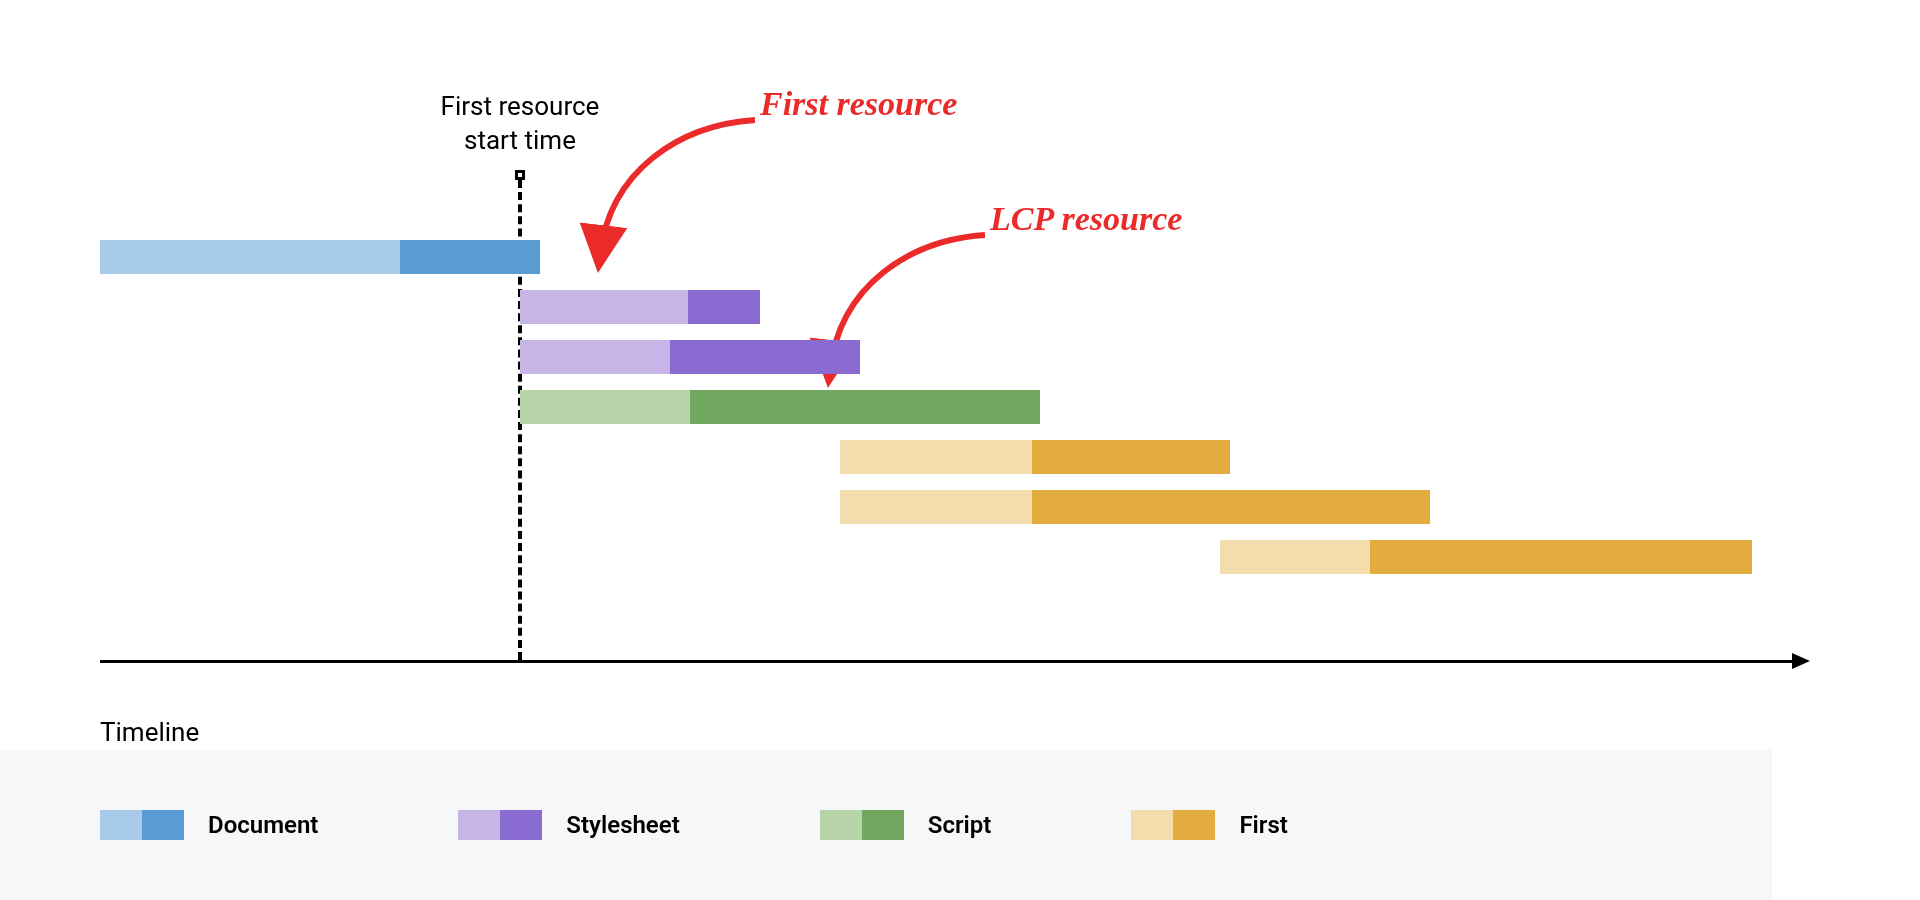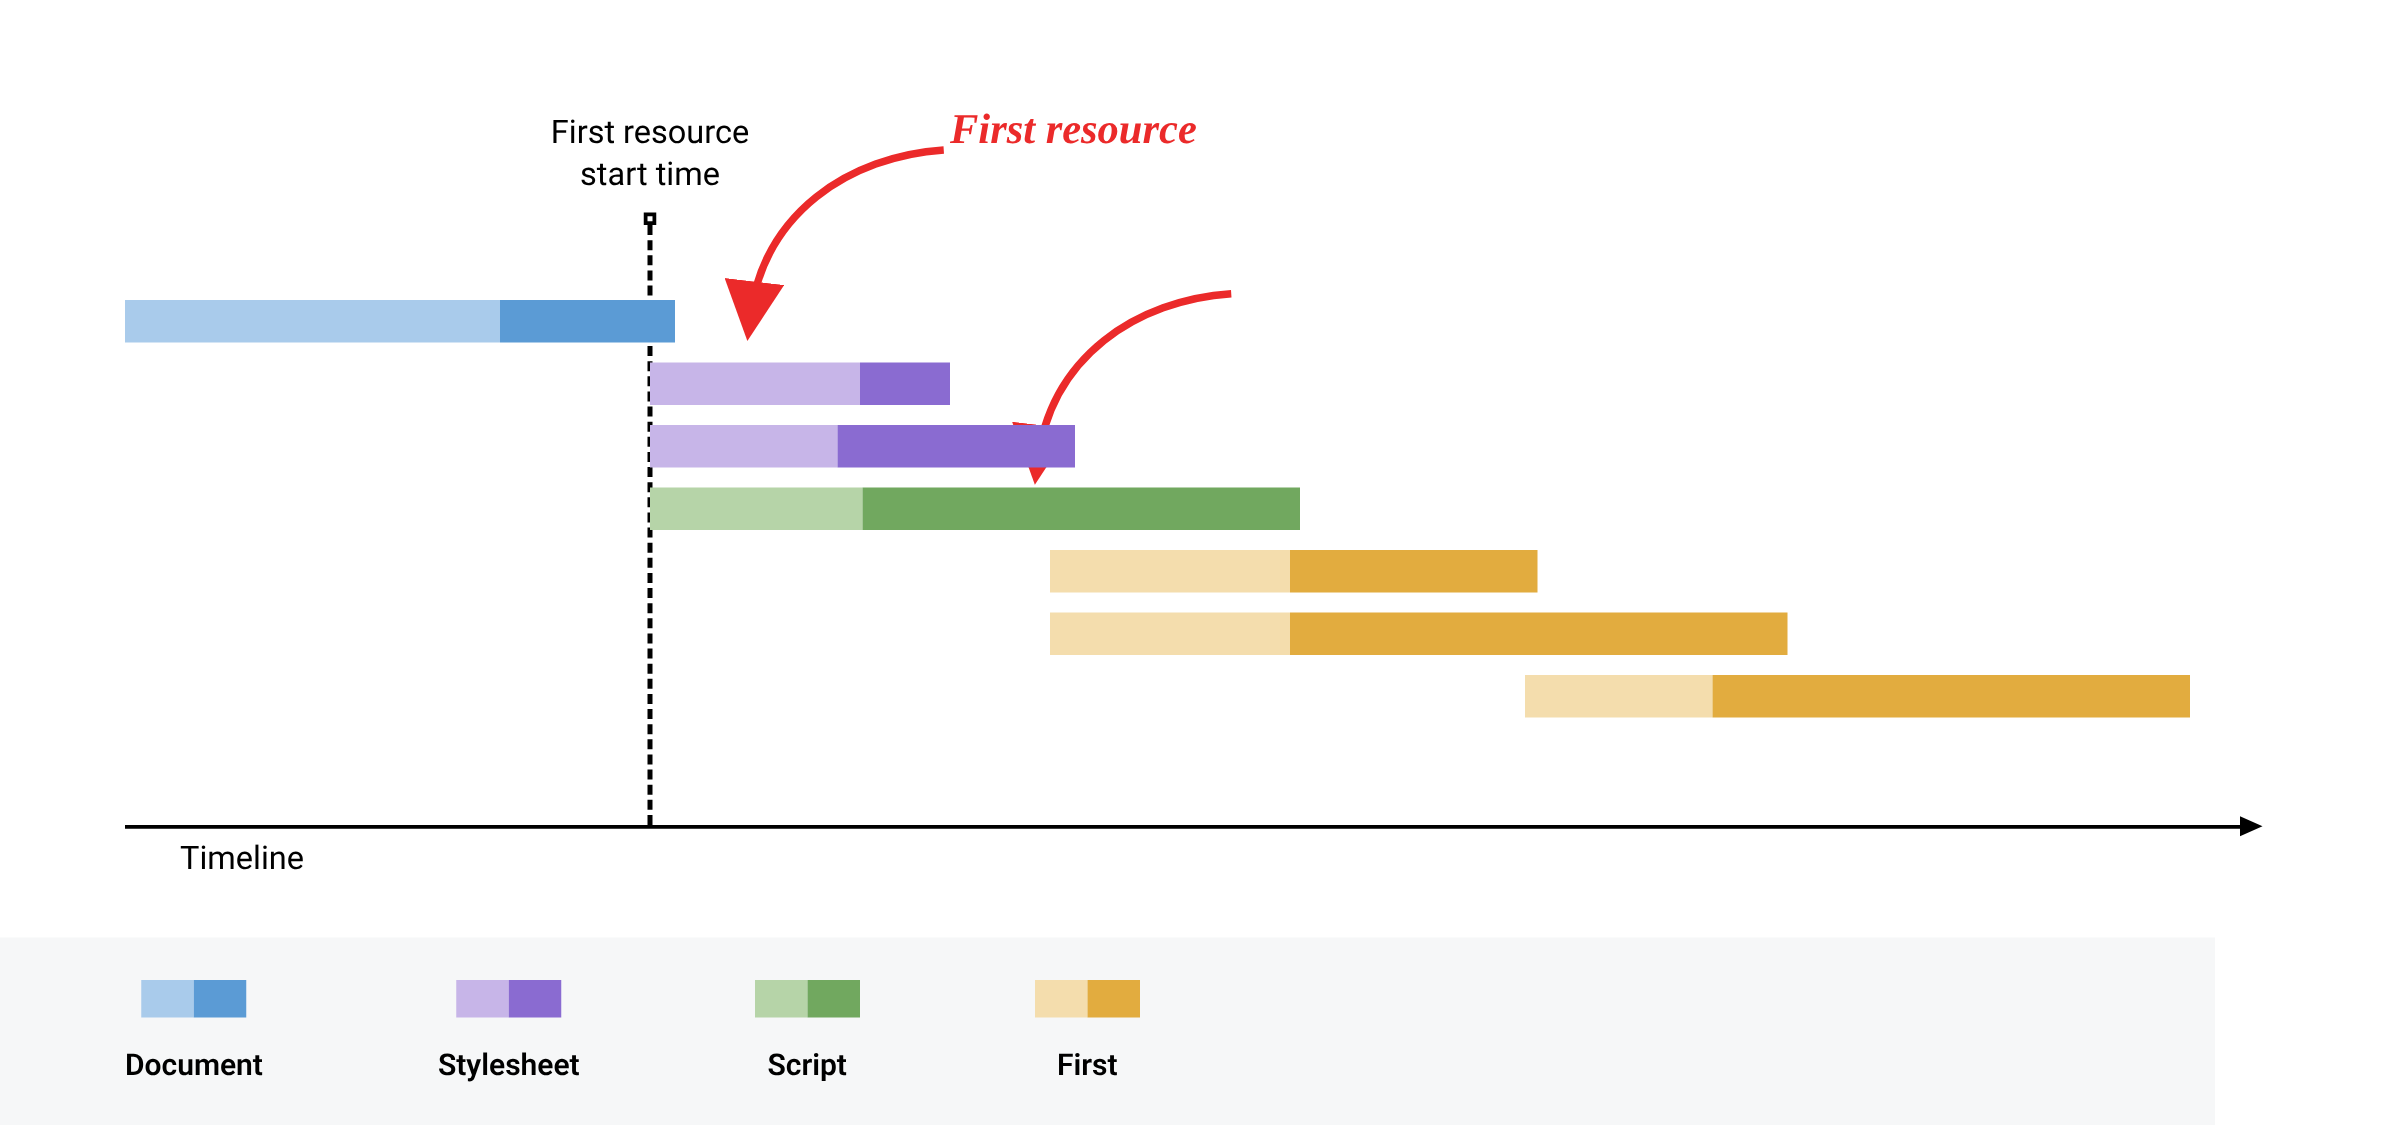--- a/index.html
+++ b/index.html
@@ -87,21 +87,20 @@
     background: #f6f7f8;
     display: flex;
     align-items: center;
     padding-left: 100px;
     gap: 140px;
   }
   .legend-item {
     display: flex;
     align-items: center;
     gap: 24px;
-    flex-direction: column;
   }
   .swatch {
     display: flex;
     width: 84px;
     height: 30px;
   }
   .swatch > div { flex: 1; }
   .legend-label {
     font-size: 24px;
     font-weight: 600;
@@ -127,20 +126,23 @@
     </div>
     <svg class="arrow-svg" style="left:470px; top:110px;" width="220" height="160">
       <defs>
         <marker id="ah1" markerWidth="8" markerHeight="8" refX="5" refY="4" orient="auto">
           <path d="M0,0 L8,4 L0,8 Z" fill="#eb2a2a"></path>
         </marker>
       </defs>
       <path d="M185,10 C110,15 40,60 30,145" fill="none" stroke="#eb2a2a" stroke-width="6" marker-end="url(#ah1)"></path>
     </svg>
 
+    <div class="annotation" style="left:890px; top:200px;">
+      <span>LCP resource</span>
+    </div>
     <svg class="arrow-svg" style="left:700px; top:225px;" width="220" height="160">
       <defs>
         <marker id="ah2" markerWidth="8" markerHeight="8" refX="5" refY="4" orient="auto">
           <path d="M0,0 L8,4 L0,8 Z" fill="#eb2a2a"></path>
         </marker>
       </defs>
       <path d="M185,10 C110,15 40,60 30,145" fill="none" stroke="#eb2a2a" stroke-width="6" marker-end="url(#ah2)"></path>
     </svg>
 
     <div id="bars-container">
@@ -169,21 +171,21 @@
           <div class="bar" style="left: 192px; width: 398px; background: rgb(226, 172, 63);"></div>
         </div>
         <div class="bar-row" style="top: 540px; left: 1120px; width: 532px;">
           <div class="bar" style="left: 0px; width: 150px; background: rgb(244, 221, 173);"></div>
           <div class="bar" style="left: 150px; width: 382px; background: rgb(226, 172, 63);"></div>
         </div>
       </div>
 
     <div class="axis" style="left:0px; top:660px; width:1694px;"></div>
     <div class="axis-arrow" style="left:1692px; top:653px;"></div>
-    <div class="axis-label" style="left:0px; top:672px;margin-left:44px;">Timeline</div>
+    <div class="axis-label" style="left:0px; top:717px;">Timeline</div>
 
   </div>
 
   <div class="legend">
     <div id="legend-container" style="display:contents;"><div class="legend-item">
           <div class="swatch">
             <div style="background: rgb(169, 203, 235);"></div>
             <div style="background: rgb(91, 155, 213);"></div>
           </div>
           <div class="legend-label">Document</div>

